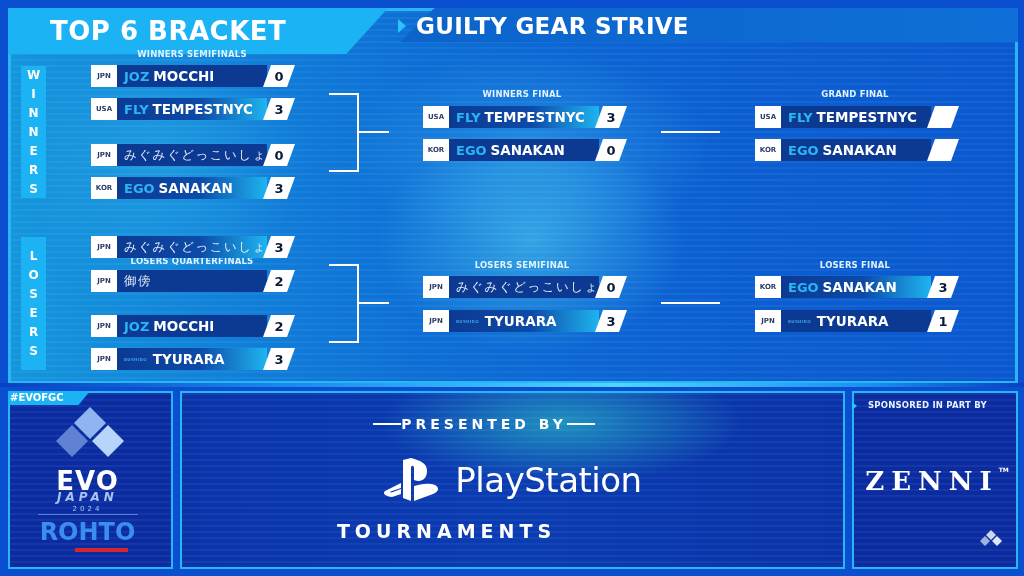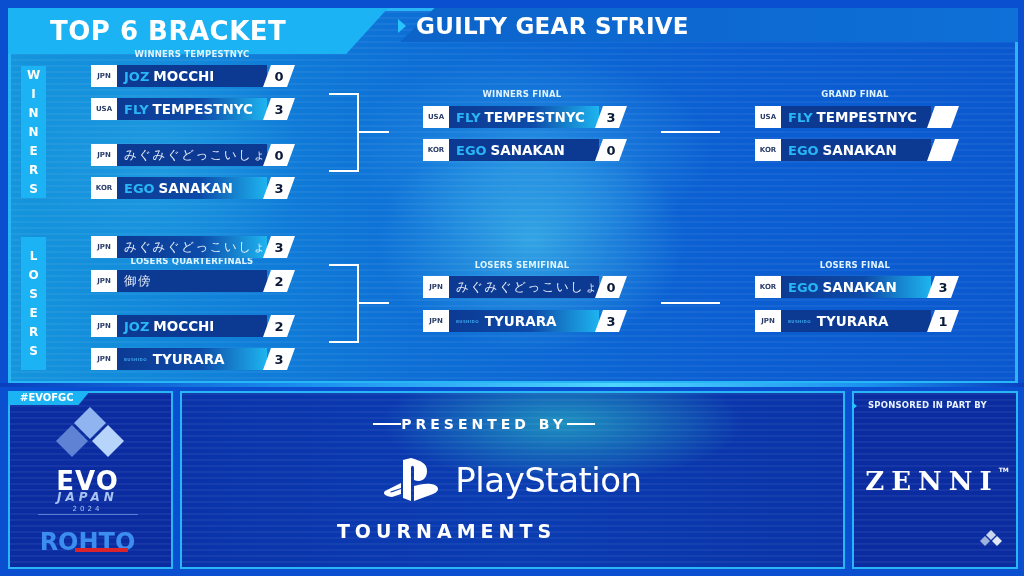--- a/index.html
+++ b/index.html
@@ -86,21 +86,21 @@
 
   
   .panel {
     position: absolute; top: 391px; height: 178px; border: 2px solid #29b6f6; background: #0a2ca0;
     overflow: hidden;
   }
   .panel .stripes-layer { position: absolute; inset: 0; }
   .hashtag-tab {
     position: absolute; left: 8px; top: 391px; width: 82px; height: 14px; background: #1cb3f5;
     clip-path: polygon(0 0, 100% 0, 86% 100%, 0 100%);
-    font-weight: bold; font-size: 10px; padding-left: 12px; line-height: 14px;
+    font-weight: bold; font-size: 10px; padding-left: 2px; line-height: 14px;
   }
   .evo-logo { position: absolute; left: 50px; top: 407px; }
   .evo-text { position: absolute; left: 0; width: 175px; text-align: center; font-weight: bold; }
   .center-panel {
     background:
       radial-gradient(ellipse 240px 80px at 380px 30px, rgba(40,190,200,0.65), rgba(0,0,0,0) 75%),
       linear-gradient(to right, #0a33aa, #0a3cb2 50%, #0a33a8);
   }
   .presented {
     position: absolute; left: 180px; top: 416px; width: 608px; text-align: center;
@@ -156,21 +156,21 @@
 </div>
 <div class="side-label" style="top:237px;height:133px;">
   <span>L</span>
   <span>O</span>
   <span>S</span>
   <span>E</span>
   <span>R</span>
   <span>S</span>
 </div>
 
-<div class="round-label" style="left:92px;top:49px;">WINNERS TEMPESTNYC</div>
+<div class="round-label" style="left:92px;top:49px;">WINNERS SEMIFINALS</div>
 <div class="round-label" style="left:422px;top:89px;">WINNERS FINAL</div>
 <div class="round-label" style="left:755px;top:89px;">GRAND FINAL</div>
 <div class="round-label" style="left:92px;top:220px;margin-top:36px;">LOSERS QUARTERFINALS</div>
 <div class="round-label" style="left:422px;top:260px;">LOSERS SEMIFINAL</div>
 <div class="round-label" style="left:755px;top:260px;">LOSERS FINAL</div>
 
 <div class="slot" style="left:91px;top:65px;">
   <div class="cc">JPN</div>
   <div class="bar">
     <span class="team">JOZ</span>
@@ -317,21 +317,21 @@
 
 <svg class="evo-logo" width="80" height="58" viewBox="0 0 80 58">
   <polygon points="40,0 56,16 40,32 24,16" fill="#8fb4ef"></polygon>
   <polygon points="22,18 38,34 22,50 6,34" fill="#5f82d4"></polygon>
   <polygon points="58,18 74,34 58,50 42,34" fill="#b7d4fa"></polygon>
 </svg>
 <div class="evo-text" style="top:466px;font-size:26px;letter-spacing:1px;">EVO</div>
 <div class="evo-text" style="top:490px;font-size:12px;font-style:italic;letter-spacing:4px;color:#a9c3f2;">JAPAN</div>
 <div class="evo-text" style="top:505px;font-size:7px;letter-spacing:3px;color:#a9c3f2;font-weight:normal;">2024</div>
 <div style="position:absolute;left:38px;top:514px;width:100px;height:1px;background:#5a7ed0;"></div>
-<div class="evo-text" style="top:518px;font-size:24px;color:#3c8df0;letter-spacing:0px;margin-top:10px;">ROHTO</div>
+<div class="evo-text" style="top:518px;font-size:24px;color:#3c8df0;letter-spacing:0px;">ROHTO</div>
 <div style="position:absolute;left:75px;top:548px;width:53px;height:4px;background:#d9242b;"></div>
 
 <div class="panel center-panel" style="left:180px;width:665px;">
   <div class="stripes-layer stripes"></div>
 </div>
 <div class="presented">
   <span class="dash"></span>
   <span>PRESENTED BY</span>
   <span class="dash"></span>
 </div>

